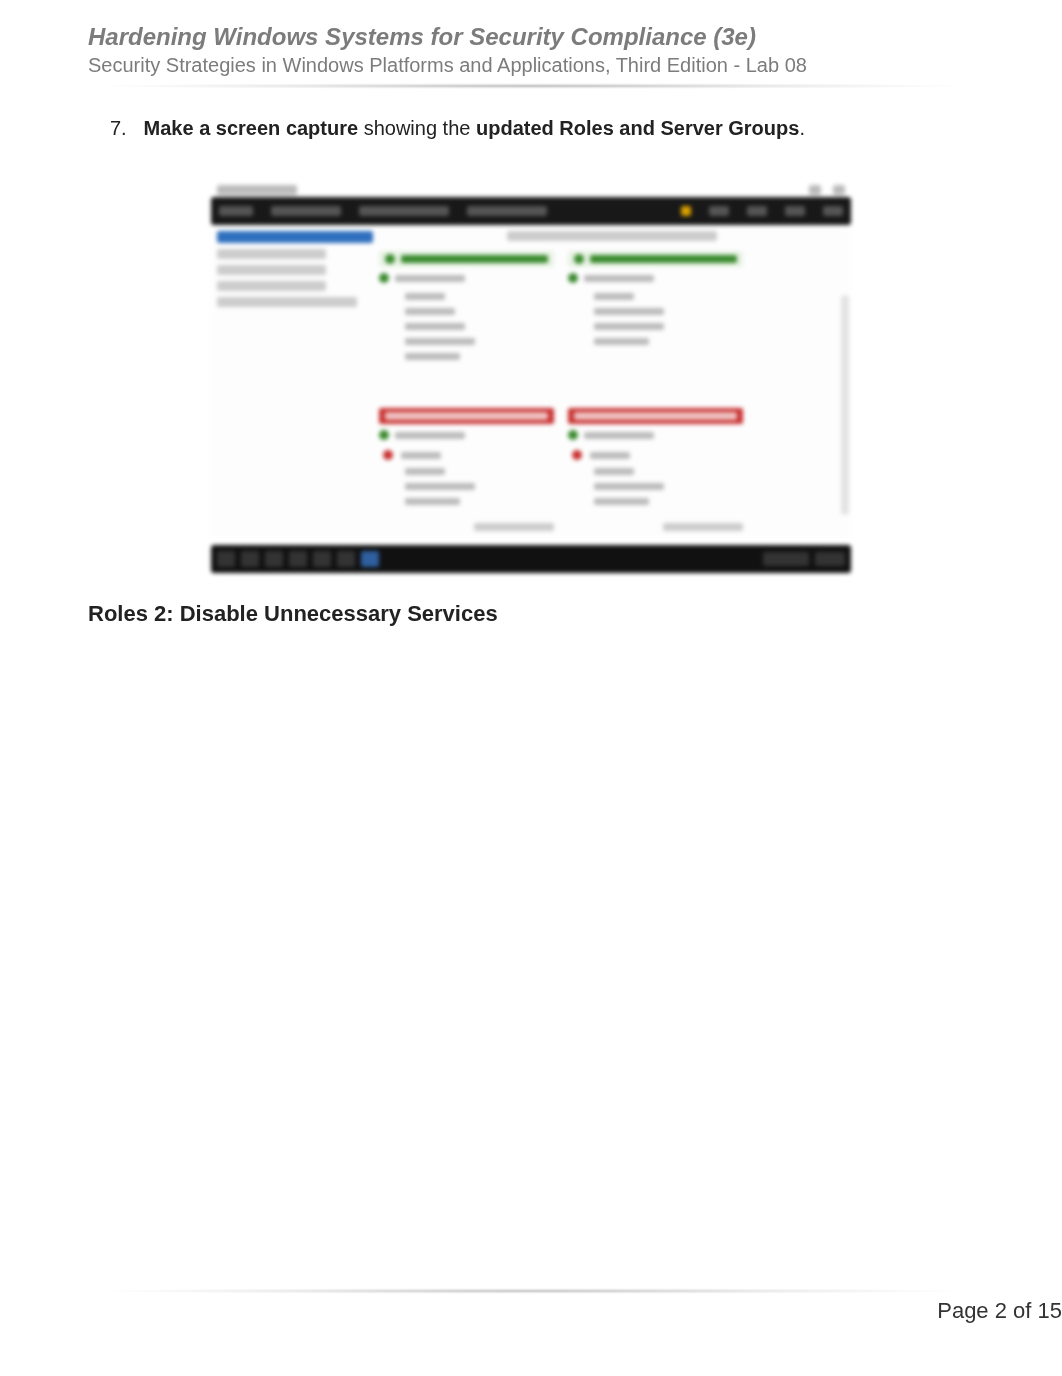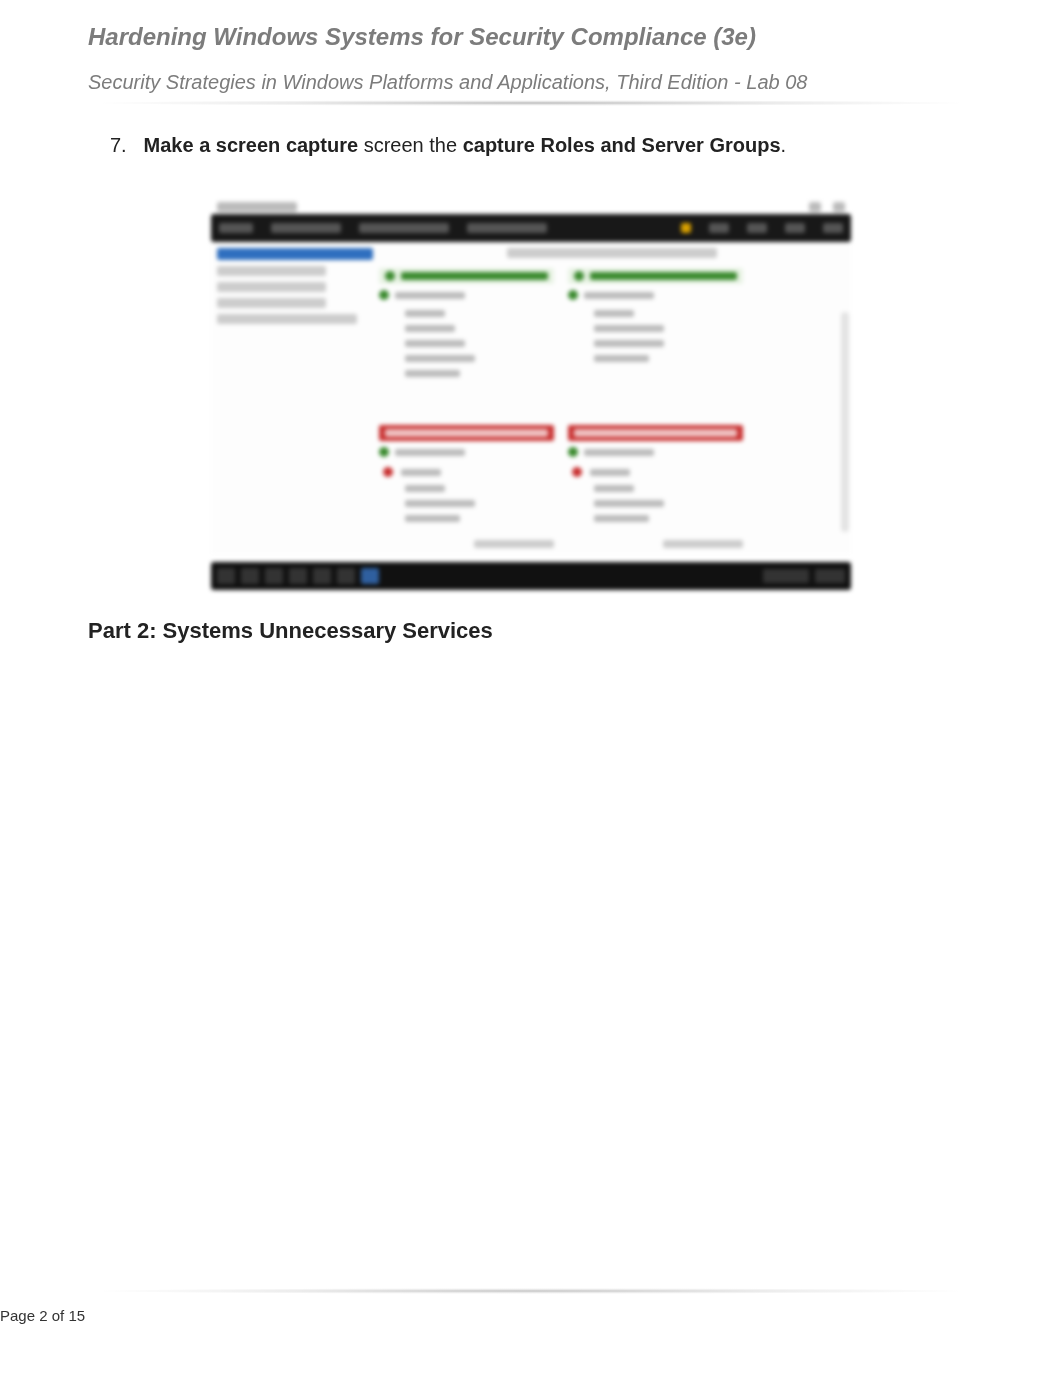--- a/index.html
+++ b/index.html
@@ -1,18 +1,18 @@
 <!DOCTYPE html>
 <html><head>
 <meta charset="utf-8">
 <style>
   html,body{margin:0;padding:0;background:#fff;font-family:Arial,Helvetica,sans-serif;color:#222;}
   .page{width:1062px;min-height:1376px;margin:0 auto;position:relative;box-sizing:border-box;padding:22px 88px 0 88px;}
   .hdr-title{font-size:24px;font-weight:700;color:#7c7c7c;line-height:1.25;font-style:italic;}
-  .hdr-sub{font-size:20px;color:#7c7c7c;margin-top:19px;font-style:italic;}
+  .hdr-sub{font-size:20px;color:#7c7c7c;margin-top:2px;}
   .hdr-rule{position:relative;height:6px;margin-top:6px;margin-bottom:24px;border-radius:3px;
     background:radial-gradient(ellipse at center,rgba(0,0,0,0.25) 0%,rgba(0,0,0,0.08) 40%,rgba(0,0,0,0) 70%);}
   .instr{font-size:20px;line-height:1.5;margin-left:22px;}
   .instr-num{display:inline-block;width:28px;}
   .b{font-weight:700;}
   .shot-wrap{width:640px;margin:40px auto 28px auto;filter:blur(2.2px);}
   .titlebar{height:14px;background:#fff;display:flex;justify-content:space-between;align-items:center;padding:0 6px;}
   .tb-left{width:80px;height:10px;background:#bbb;border-radius:2px;}
   .tb-icons{display:flex;gap:12px;}
   .tb-ico{width:12px;height:10px;background:#bbb;border-radius:2px;}
@@ -44,34 +44,34 @@
   .tiles2{margin-top:48px;}
   .foot-link{height:8px;width:80px;background:#ccc;border-radius:2px;margin:18px 0 0 auto;}
   .taskbar{height:28px;background:#111;border-radius:3px;margin-top:8px;display:flex;align-items:center;padding:0 6px;gap:6px;}
   .tb-btn{width:18px;height:16px;background:#333;border-radius:2px;}
   .tb-btn.act{background:#2f5f9f;}
   .tb-sp{flex:1;}
   .tb-r{width:46px;height:14px;background:#333;border-radius:2px;}
   .part-h{font-size:22px;font-weight:700;margin-top:8px;}
   .footer-rule{position:absolute;left:88px;right:88px;bottom:82px;height:6px;border-radius:3px;
     background:radial-gradient(ellipse at center,rgba(0,0,0,0.22) 0%,rgba(0,0,0,0.07) 40%,rgba(0,0,0,0) 70%);}
-  .pgnum{position:absolute;left:0;right:0;bottom:52px;text-align:left;font-size:15px;color:#333;}
+  .pgnum{position:absolute;left:0;right:0;bottom:52px;text-align:right;font-size:22px;color:#333;}
 </style>
 </head>
 <body>
 
 <div class="page">
 
   <div class="hdr-title">Hardening Windows Systems for Security Compliance (3e)</div>
   <div class="hdr-sub">Security Strategies in Windows Platforms and Applications, Third Edition - Lab 08</div>
   <div class="hdr-rule"></div>
 
   <div class="instr">
     <span class="instr-num">7.</span>
-    <span class="b">Make a screen capture</span><span> screen the </span><span class="b">capture Roles and Server Groups</span><span>.</span>
+    <span class="b">Make a screen capture</span><span> showing the </span><span class="b">updated Roles and Server Groups</span><span>.</span>
   </div>
 
   <div class="shot-wrap">
     <div class="titlebar">
       <div class="tb-left"></div>
       <div class="tb-icons">
         <div class="tb-ico"></div>
         <div class="tb-ico"></div>
       </div>
     </div>
@@ -182,17 +182,17 @@
       <div class="tb-btn"></div>
       <div class="tb-btn"></div>
       <div class="tb-btn"></div>
       <div class="tb-btn act"></div>
       <div class="tb-sp"></div>
       <div class="tb-r"></div>
       <div class="tb-r" style="width:30px"></div>
     </div>
   </div>
 
-  <div class="part-h">Part 2: Systems Unnecessary Services</div>
+  <div class="part-h">Roles 2: Disable Unnecessary Services</div>
 
   <div class="footer-rule"></div>
   <div class="pgnum">Page 2 of 15</div>
 </div>
 
 </body></html>

